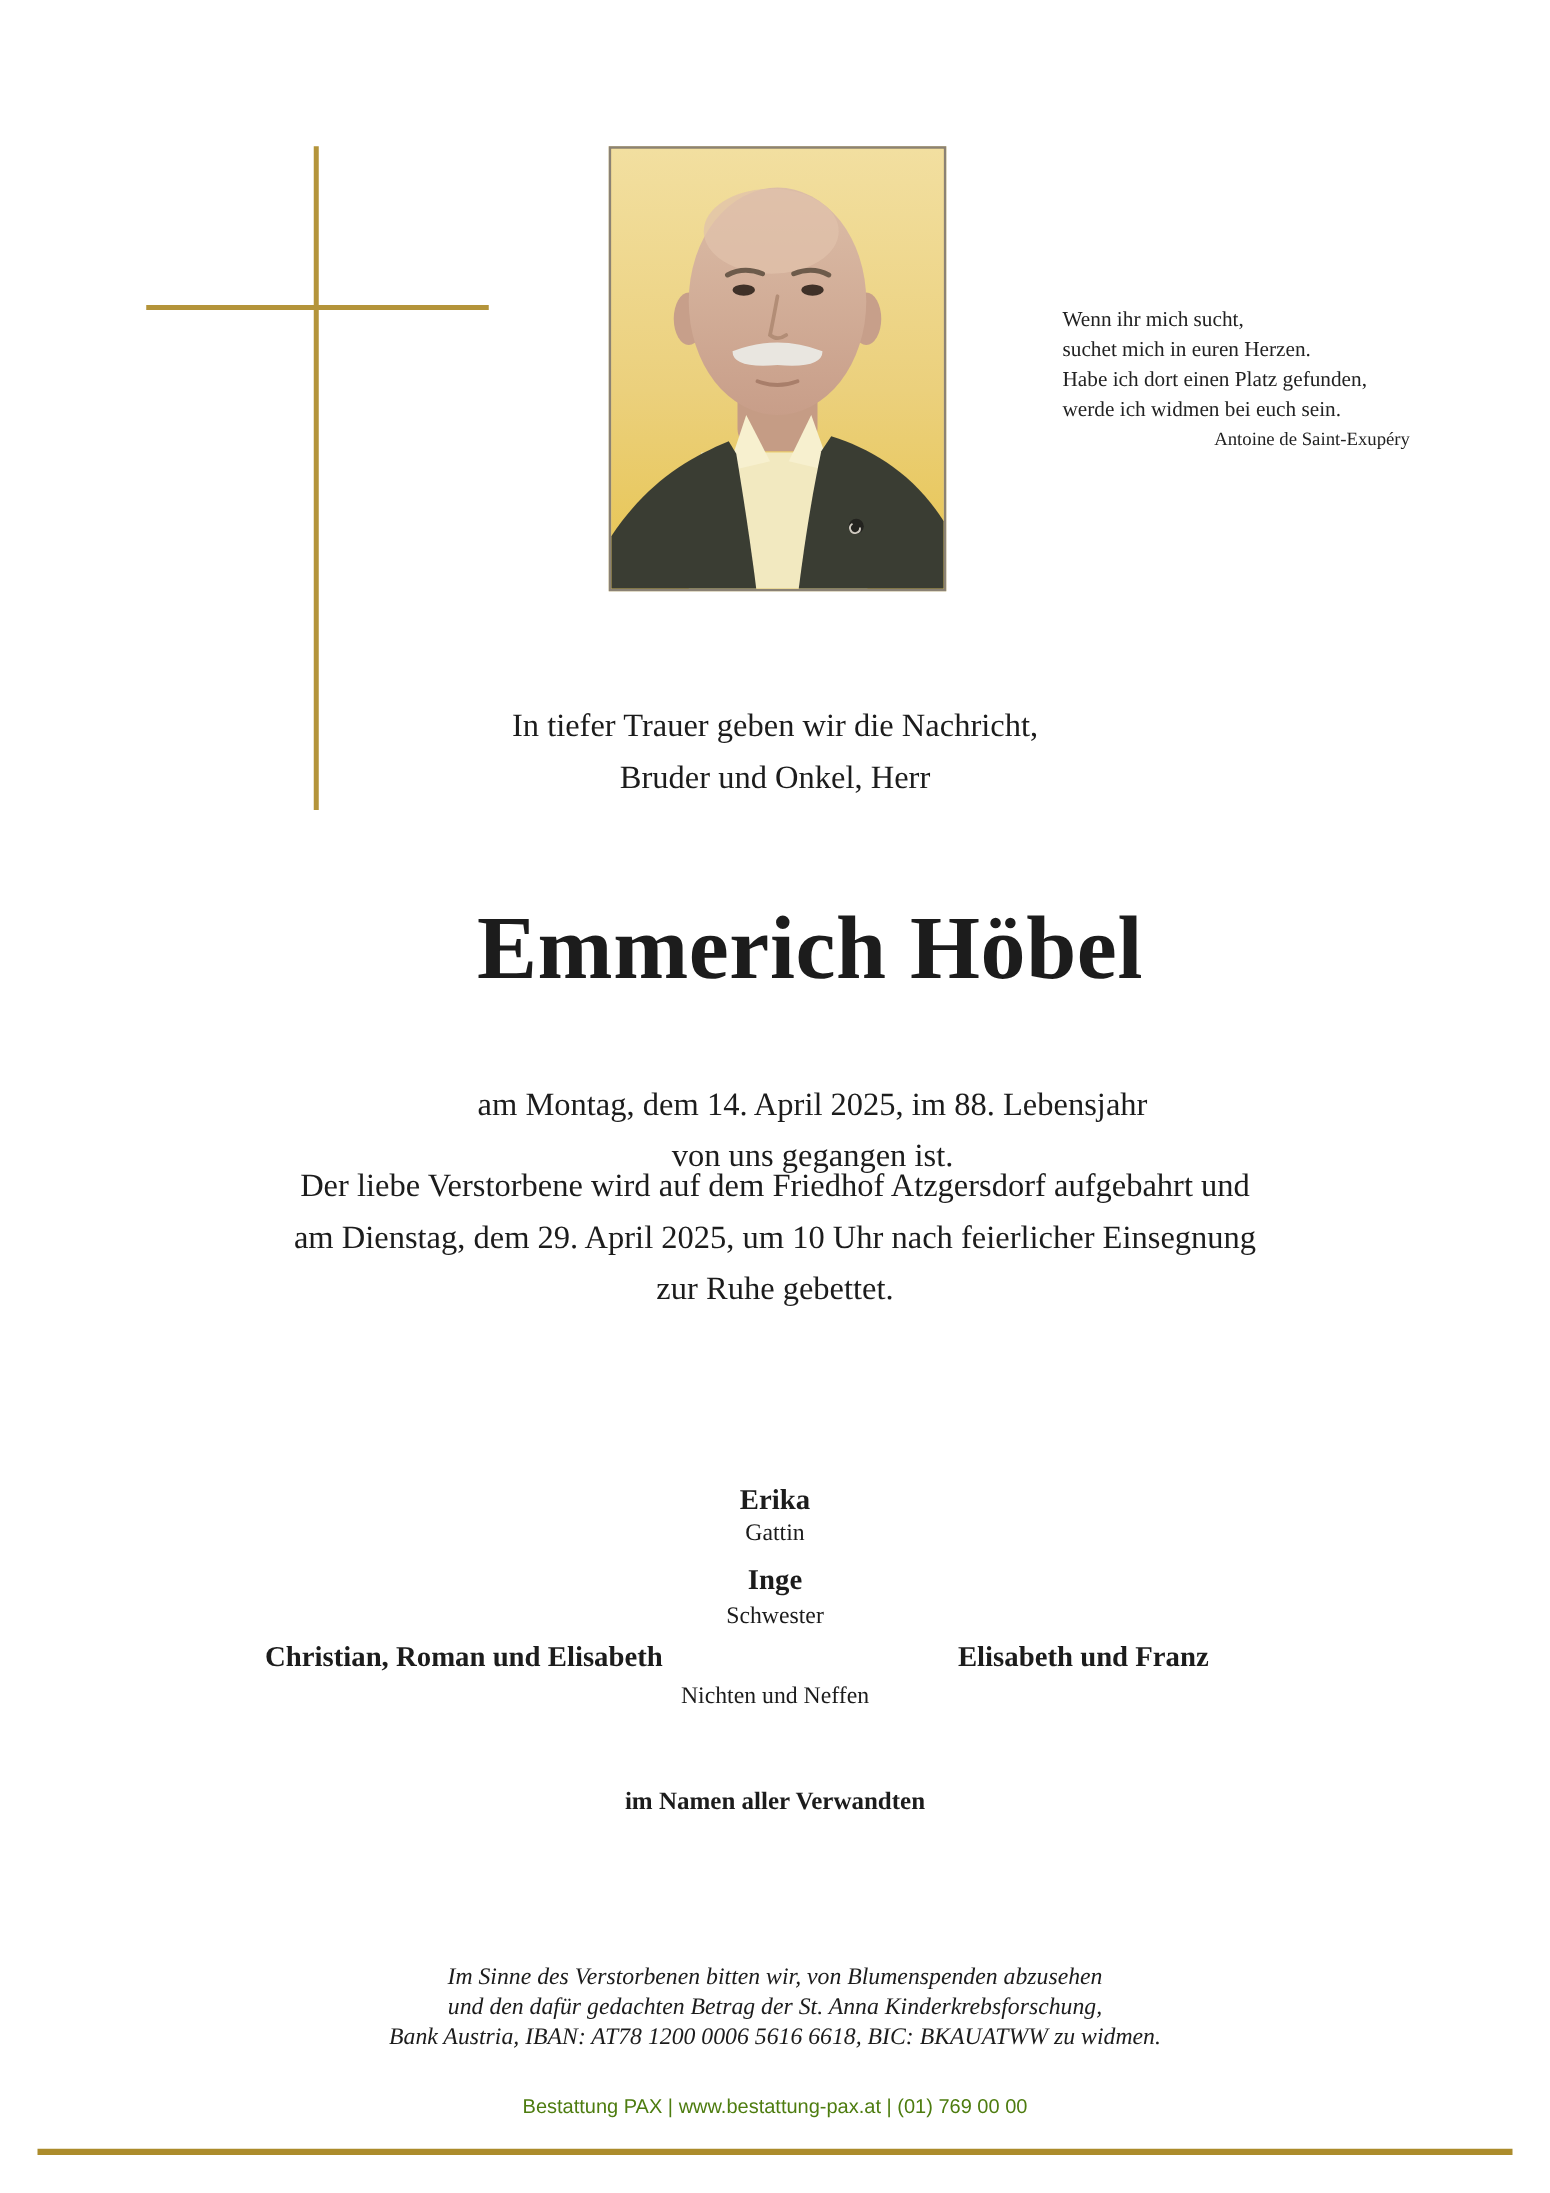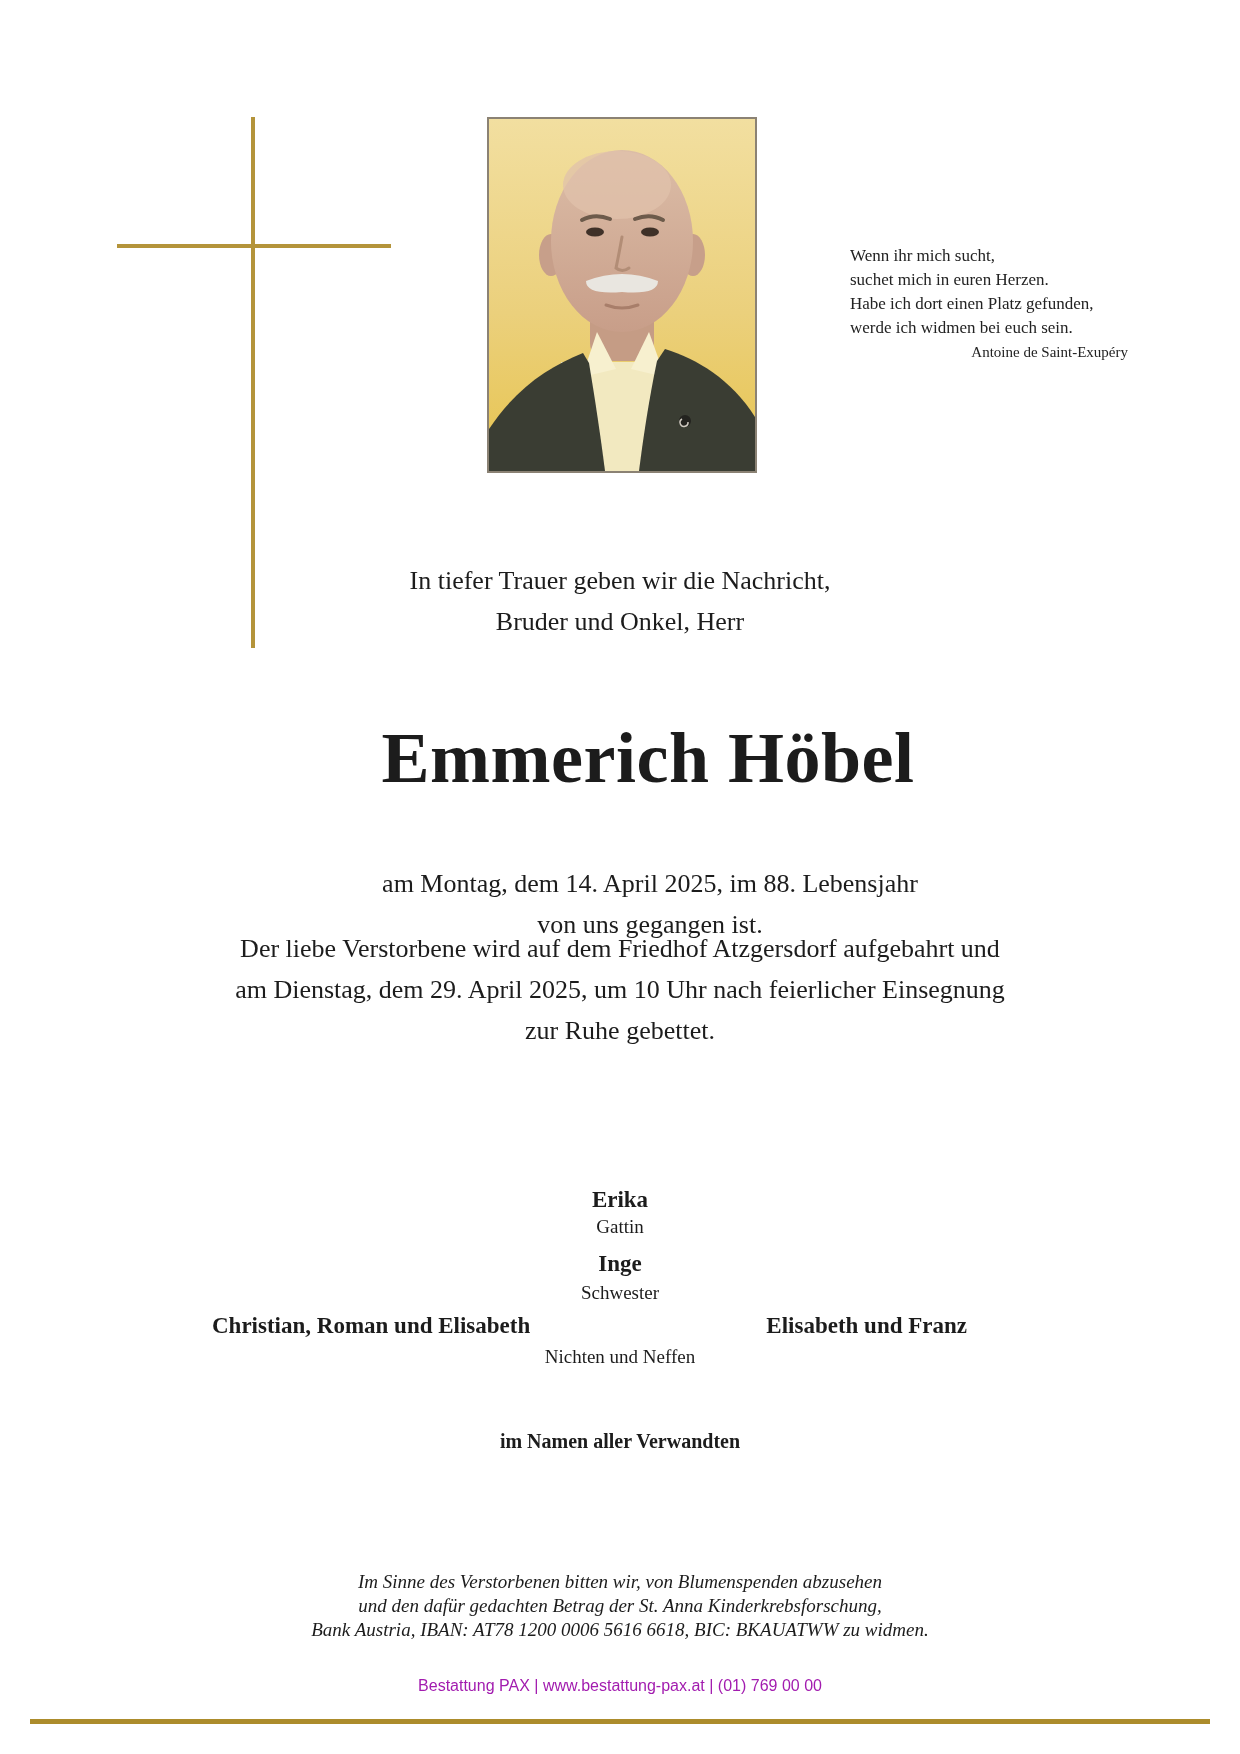--- a/index.html
+++ b/index.html
@@ -38,21 +38,21 @@
   .m-rel-1{top:1215px;}
   .m-name-2{top:1250px;}
   .m-rel-2{top:1281px;}
   .pair-row{position:absolute;top:1313px;left:0;width:1240px;height:30px;}
   .pair-left{position:absolute;left:212px;top:0;font-size:23px;font-weight:bold;white-space:nowrap;}
   .pair-right{position:absolute;right:273px;top:0;font-size:23px;font-weight:bold;white-space:nowrap;}
   .pair-rel{top:1345px;text-align:center;}
   .closing{top:1398px;font-size:20px;font-weight:bold;line-height:26px;margin-top:30px;}
   .donation{top:1570px;font-style:italic;font-size:19px;}
   .donation-line{line-height:24px;white-space:nowrap;}
-  .footer-line{top:1676px;font-family:"Liberation Sans", sans-serif;font-size:16px;color:#a21caf;line-height:20px;}
+  .footer-line{top:1676px;font-family:"Liberation Sans", sans-serif;font-size:16px;color:#4d7c0f;line-height:20px;}
   .footer-rule{position:absolute;left:30px;top:1719px;width:1180px;height:5px;background:#ac8c2c;}
 </style>
 </head>
 <body>
 
 <div class="page">
 
   <div>
     <div class="cross-bar cross-v"></div>
     <div class="cross-bar cross-h"></div>

